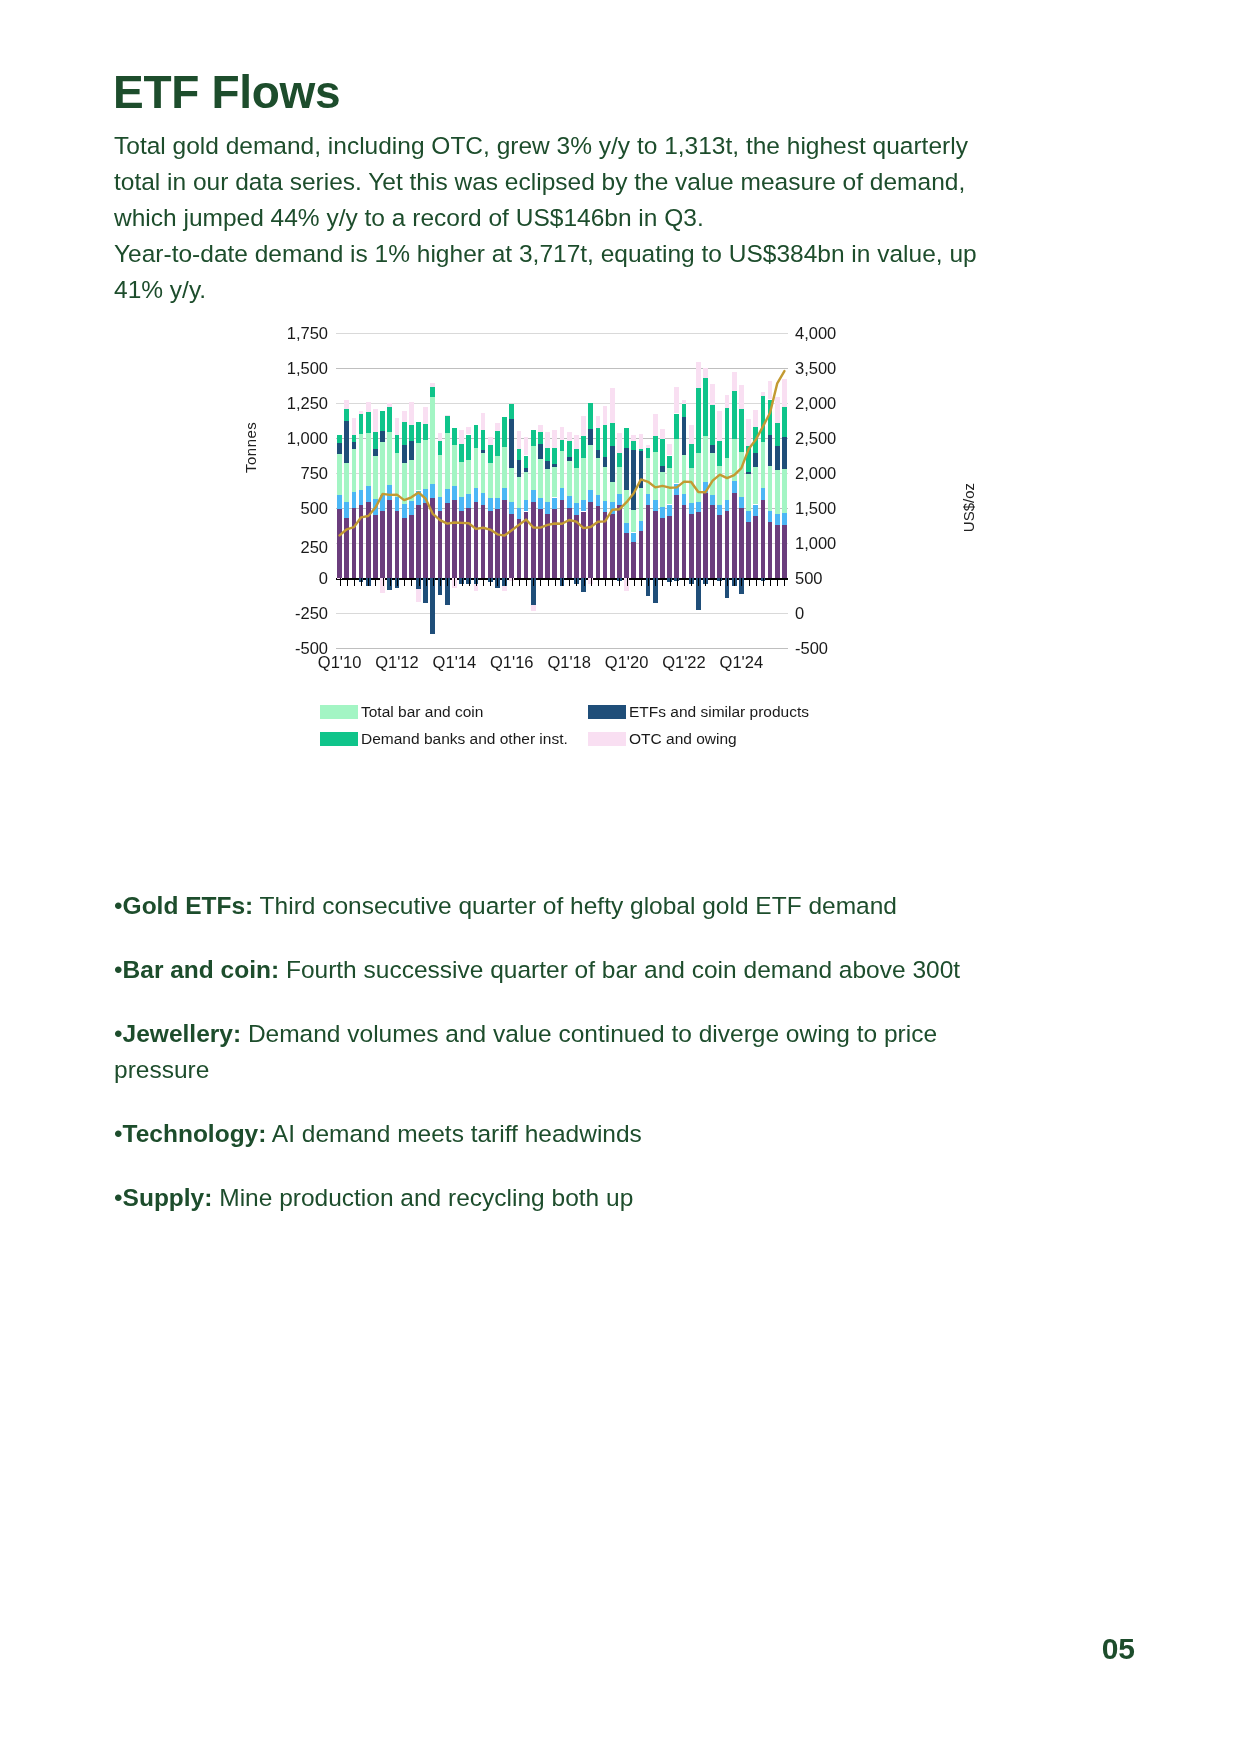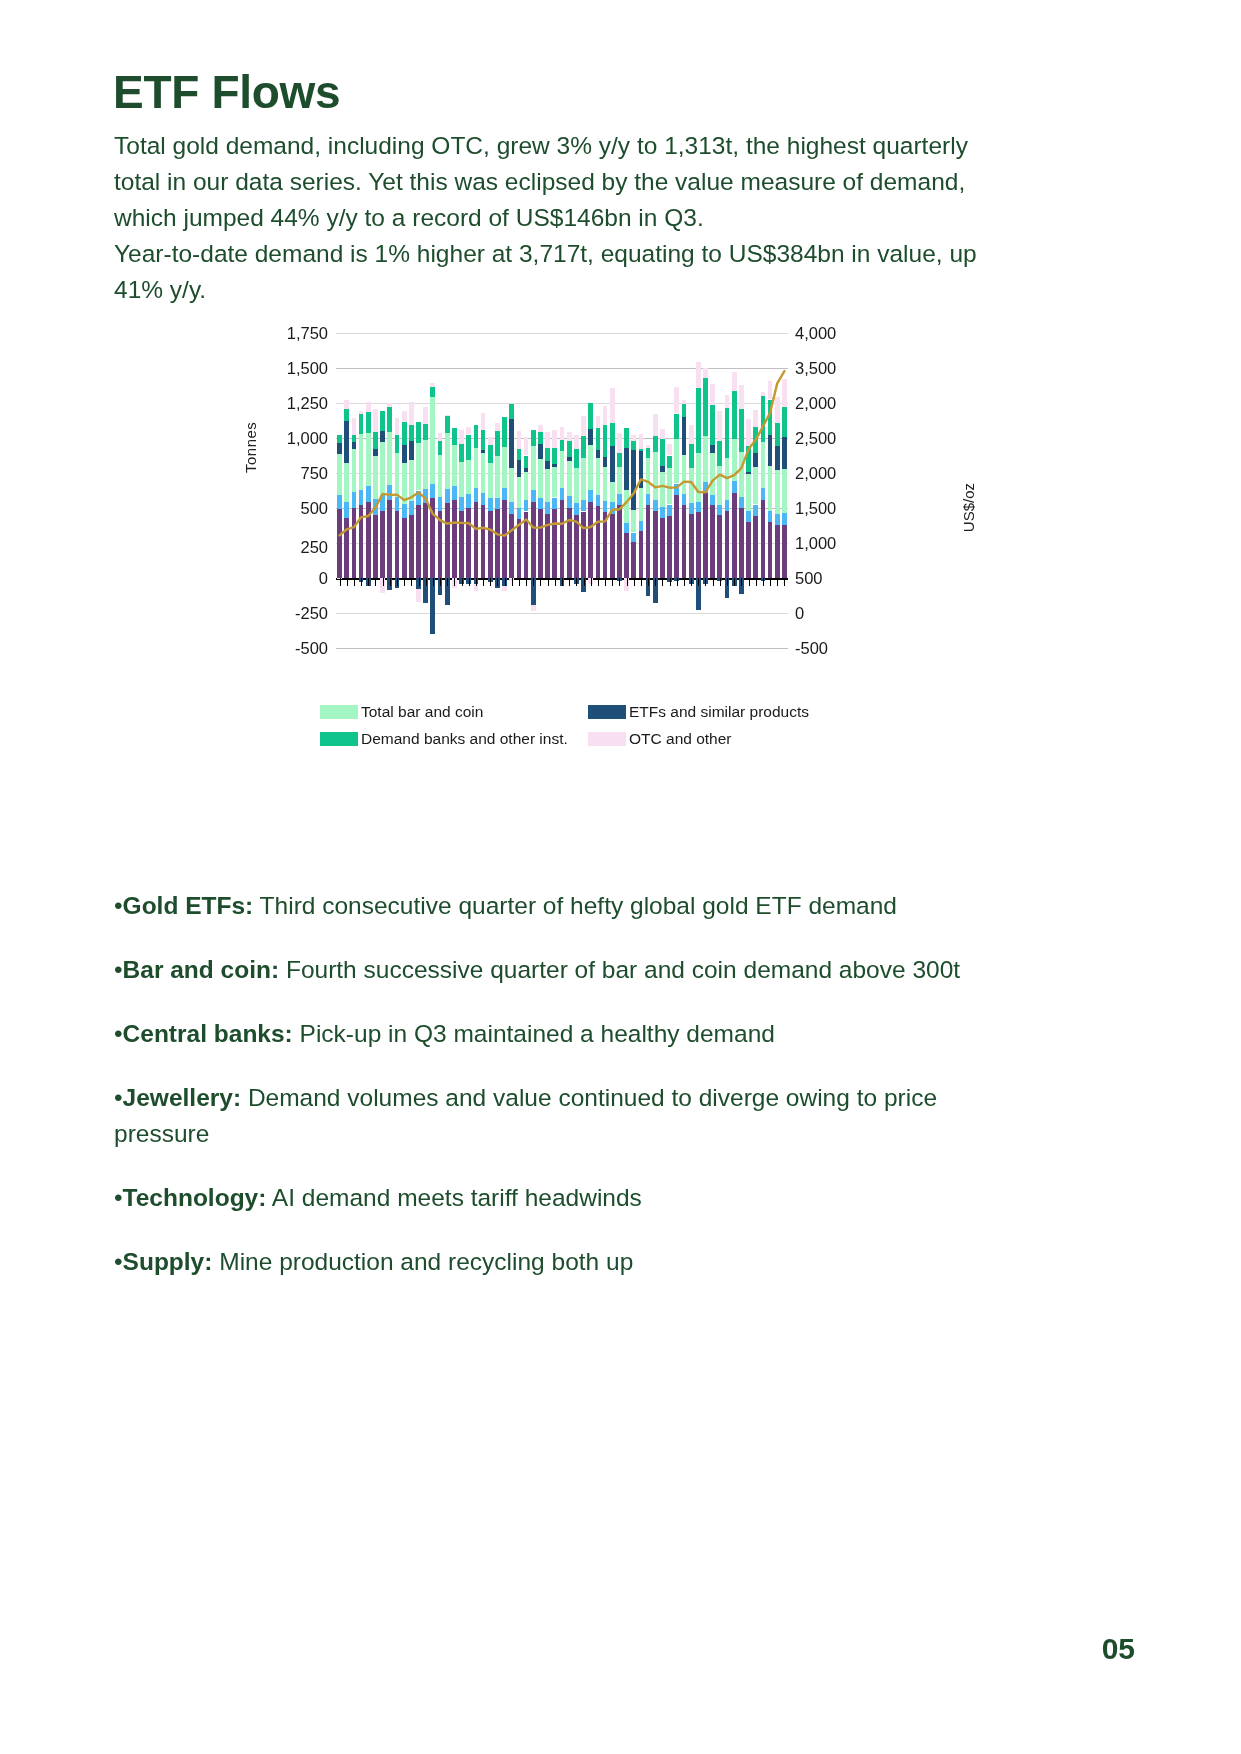--- a/index.html
+++ b/index.html
@@ -796,49 +796,58 @@
               <div class="seg" style="background: rgb(31, 78, 121); top: 104.3px; height: 31.5px;"></div>
               <div class="seg" style="background: rgb(15, 196, 138); top: 73.5px; height: 30.8px;"></div>
               <div class="seg" style="background: rgb(249, 223, 242); top: 45.5px; height: 28px;"></div>
             </div>
             <div class="tick-mark" style="left: 448.413px; top: 245px; height: 8px;"></div>
           </div>
         <svg class="price-line" id="priceLine" viewBox="0 0 452 315" preserveAspectRatio="none">
             <polyline points="3.59,202.37 10.76,196.28 17.94,194.11 25.11,184.31 32.29,182.98 39.46,174.58 46.63,160.86 53.81,161.84 60.98,161.63 68.16,167.16 75.33,164.36 82.51,159.46 89.68,165.76 96.86,180.95 104.03,187.18 111.21,190.68 118.38,189.49 125.56,189.84 132.73,190.26 139.90,195.93 147.08,194.74 154.25,196.56 161.43,201.32 168.60,202.58 175.78,197.26 182.95,191.87 190.13,186.55 197.30,194.46 204.48,194.67 211.65,191.94 218.83,190.54 226.00,190.75 233.17,186.97 240.35,188.58 247.52,195.09 254.70,194.04 261.87,188.72 269.05,188.37 276.22,176.82 283.40,176.26 290.57,169.19 297.75,160.23 304.92,146.37 312.10,148.82 319.27,154.42 326.44,152.88 333.62,154.70 340.79,154.35 347.97,148.61 355.14,149.03 362.32,158.97 369.49,159.18 376.67,147.70 383.84,141.68 391.02,145.04 398.19,142.03 405.37,135.10 412.54,116.34 419.71,106.82 426.89,93.59 434.06,79.80 441.24,50.40 448.41,38.08" fill="none" stroke="#c39a32" stroke-width="2.4" stroke-linejoin="round" stroke-linecap="round"></polyline>
           </svg>
       </div>
+      <div class="x-labels" id="xLabels">
+          <div class="xl" style="left: 3.5873px;">Q1'10</div>
+          <div class="xl" style="left: 60.9841px;">Q1'12</div>
+          <div class="xl" style="left: 118.381px;">Q1'14</div>
+          <div class="xl" style="left: 175.778px;">Q1'16</div>
+          <div class="xl" style="left: 233.175px;">Q1'18</div>
+          <div class="xl" style="left: 290.571px;">Q1'20</div>
+          <div class="xl" style="left: 347.968px;">Q1'22</div>
+          <div class="xl" style="left: 405.365px;">Q1'24</div>
+        </div>
     </div>
 
     <div class="legend" id="legend">
         <div class="legend-row">
           <div class="legend-item col1">
             <span class="swatch" style="background: rgb(163, 245, 196);"></span>
             <span>Total bar and coin</span>
           </div>
           <div class="legend-item">
             <span class="swatch" style="background: rgb(31, 78, 121);"></span>
             <span>ETFs and similar products</span>
           </div>
         </div>
         <div class="legend-row">
           <div class="legend-item col1">
             <span class="swatch" style="background: rgb(15, 196, 138);"></span>
             <span>Demand banks and other inst.</span>
           </div>
           <div class="legend-item">
             <span class="swatch" style="background: rgb(249, 223, 242);"></span>
-            <span>OTC and other</span>
+            <span>OTC and owing</span>
           </div>
         </div>
       </div>
   </div>
 
   <div class="bullets" id="bullets">
       <div class="bullet"><span>•</span><b>Gold ETFs:</b><span> Third consecutive quarter of hefty global gold ETF demand</span></div>
       <div class="bullet"><span>•</span><b>Bar and coin:</b><span> Fourth successive quarter of bar and coin demand above 300t</span></div>
-      <div class="bullet"><span>•</span><b>Central banks:</b><span> Pick-up in Q3 maintained a healthy demand</span></div>
       <div class="bullet"><span>•</span><b>Jewellery:</b><span> Demand volumes and value continued to diverge owing to price pressure</span></div>
       <div class="bullet"><span>•</span><b>Technology:</b><span> AI demand meets tariff headwinds</span></div>
       <div class="bullet"><span>•</span><b>Supply:</b><span> Mine production and recycling both up</span></div>
     </div>
 
   <div class="page-number">05</div>
 </div>
 
 </body></html>

